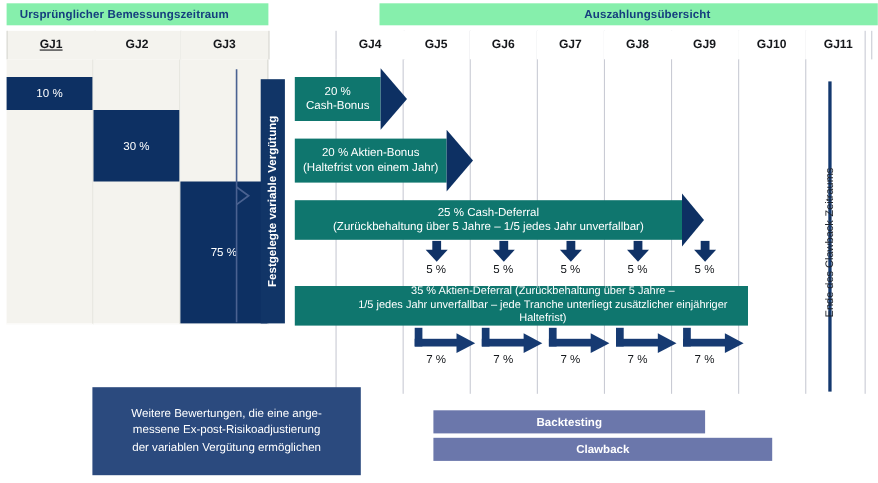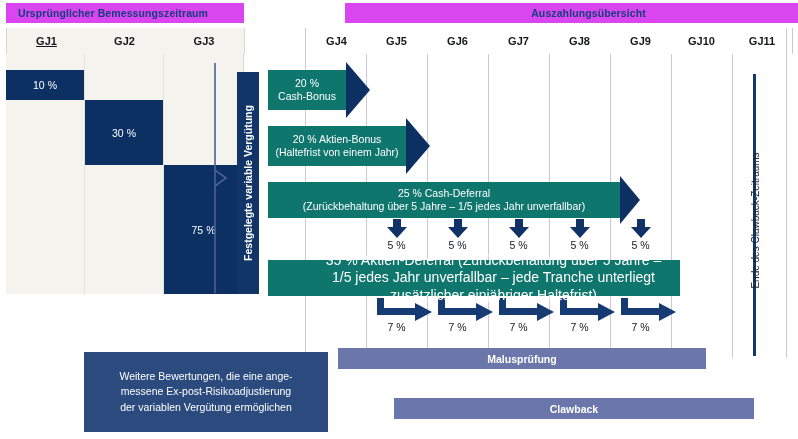--- a/index.html
+++ b/index.html
@@ -11,21 +11,21 @@
     overflow:hidden;
   }
   #root{position:relative;width:798px;height:439px;}
 
   
   .abs{position:absolute;}
   .center{display:flex;align-items:center;justify-content:center;text-align:center;}
 
   
   .sect-bar{
-    background:#d946ef;
+    background:#86efac;
     color:#153e7e;
     font-size:10.5px;
     font-weight:bold;
     height:20px;
     letter-spacing:.1px;
   }
   .sect-bar.left{left:6px;top:3px;width:238px;justify-content:flex-start;padding-left:12px;box-sizing:border-box;}
   .sect-bar.right{left:305px;top:3px;width:487px;margin-left:40px;}
 
   
@@ -242,21 +242,21 @@
     </div>
   <div class="abs center pct" style="left:549px;top:238px;width:61px;height:14px;">5 %</div>
 
   <div class="abs dnarrow" style="left:631px;top:219px;">
       <i class="stem"></i>
       <i class="head"></i>
     </div>
   <div class="abs center pct" style="left:610px;top:238px;width:61px;height:14px;">5 %</div>
 
   <div class="abs arrowbox center" style="left:268px;top:260px;width:412px;height:36px;">
-    <div class="txt" style="font-size:14px;margin-left:39px;">
+    <div class="txt" style="font-size:10px;margin-left:39px;">
       <div>35 % Aktien-Deferral (Zurückbehaltung über 5 Jahre –</div>
       <div>1/5 jedes Jahr unverfallbar – jede Tranche unterliegt zusätzlicher einjähriger Haltefrist)</div>
     </div>
   </div>
 
   <div class="abs elbow" style="left:377px;top:298px;">
       <i class="v"></i>
       <i class="h"></i>
       <i class="head"></i>
     </div>
@@ -283,22 +283,22 @@
     </div>
   <div class="abs center pct" style="left:549px;top:320px;width:61px;height:14px;">7 %</div>
 
   <div class="abs elbow" style="left:621px;top:298px;">
       <i class="v"></i>
       <i class="h"></i>
       <i class="head"></i>
     </div>
   <div class="abs center pct" style="left:610px;top:320px;width:61px;height:14px;">7 %</div>
 
-  <div class="abs pbar center" style="left:338px;top:348px;width:368px;">Malusprüfung</div>
-  <div class="abs pbar center" style="left:394px;top:398px;width:360px;">Clawback</div>
+  <div class="abs pbar center" style="left:394px;top:373px;width:247px;">Backtesting</div>
+  <div class="abs pbar center" style="left:394px;top:398px;width:308px;">Clawback</div>
 
   <div class="abs note center">
     <div style="width:100%;">
       <div>Weitere Bewertungen, die eine ange-</div>
       <div>messene Ex-post-Risikoadjustierung</div>
       <div>der variablen Vergütung ermöglichen</div>
     </div>
   </div>
 
   <div class="abs endrule"></div>

